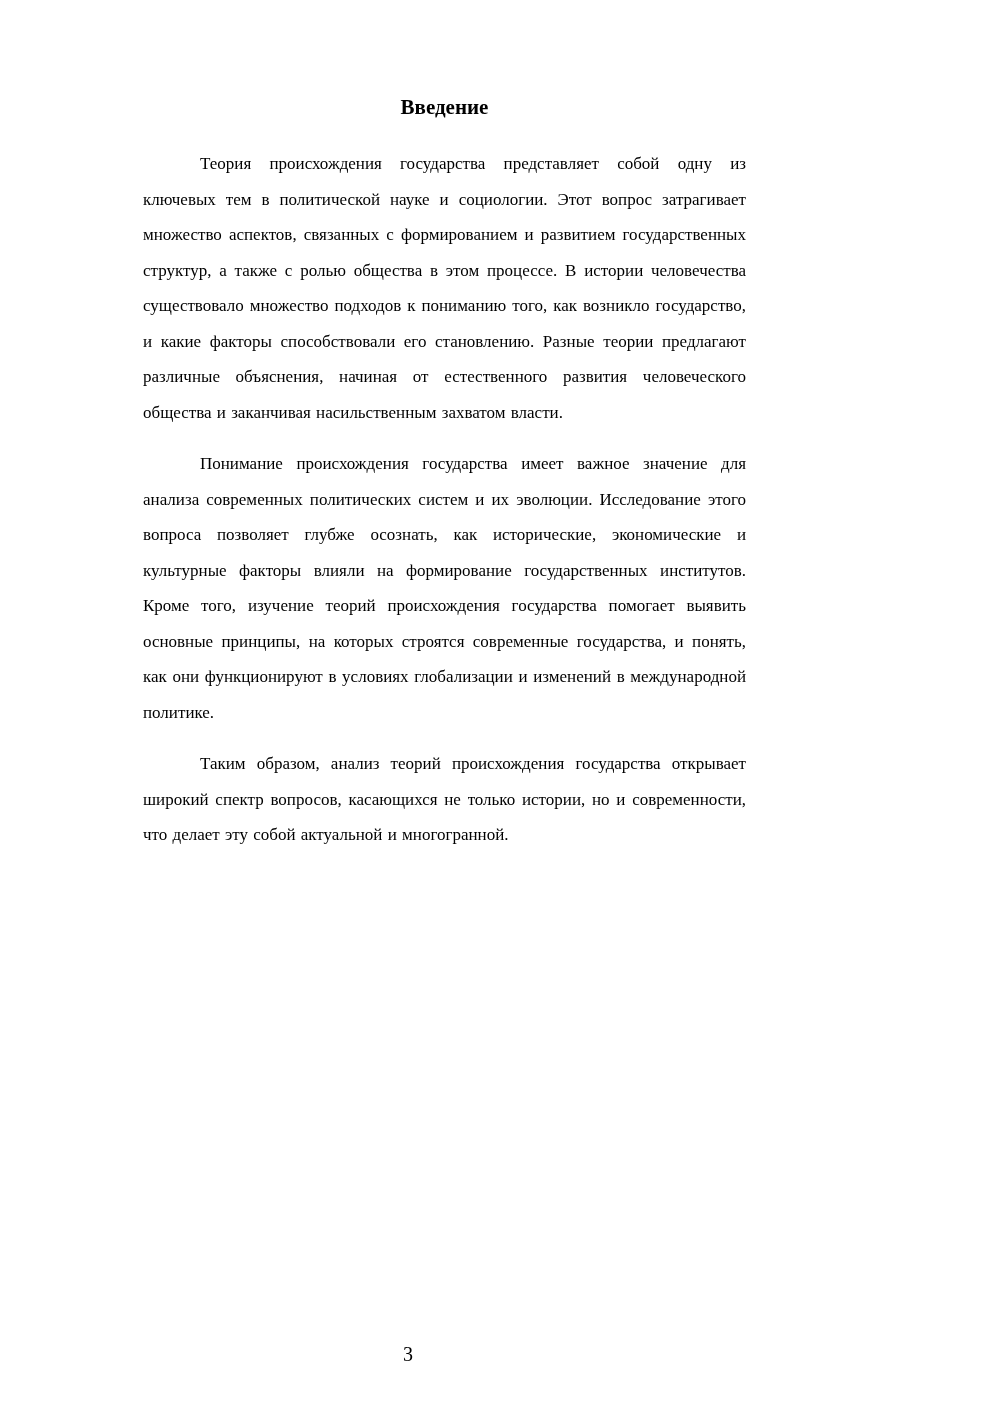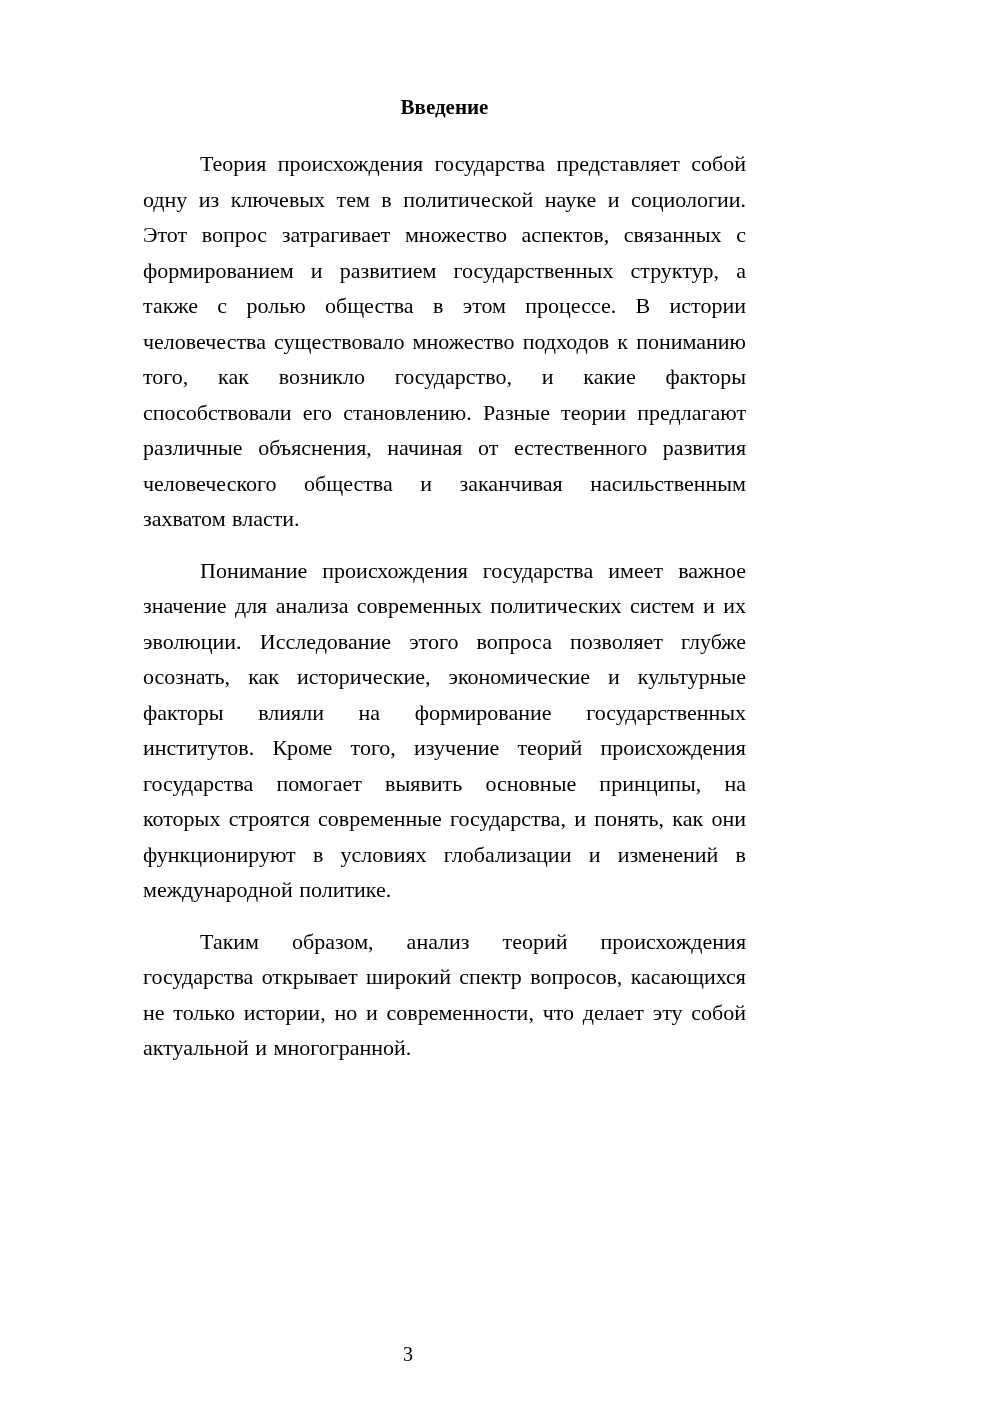--- a/index.html
+++ b/index.html
@@ -24,21 +24,21 @@
     right: 70px;
   }
   .doc-title {
     text-align: center;
     font-size: 21px;
     font-weight: bold;
     margin: 0 0 26px 0;
     line-height: 1.2;
   }
   .doc-paragraph {
-    font-size: 22px;
+    font-size: 17px;
     line-height: 35.5px;
     text-align: justify;
     text-indent: 57px;
     margin: 0 0 16px 0;
     word-spacing: 1px;
   }
   .page-number {
     position: absolute;
     bottom: 48px;
     left: 0;

